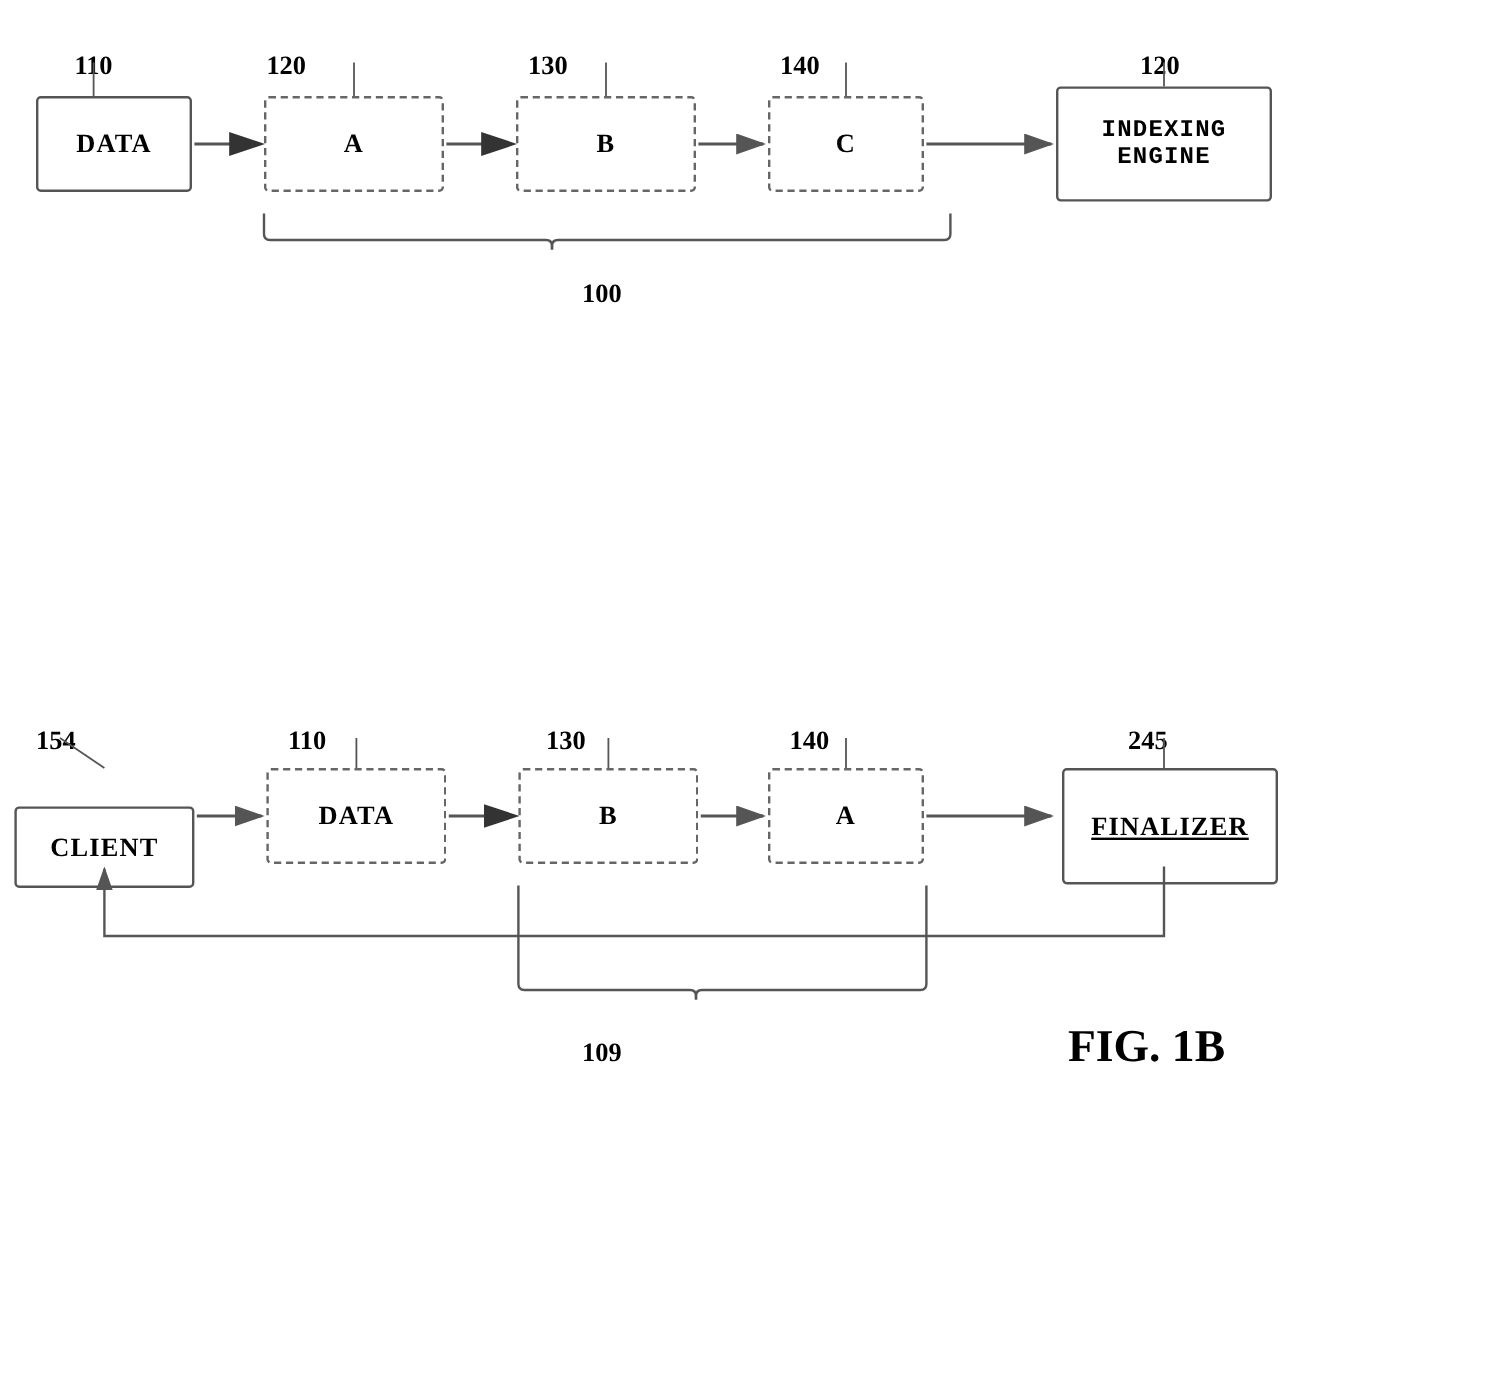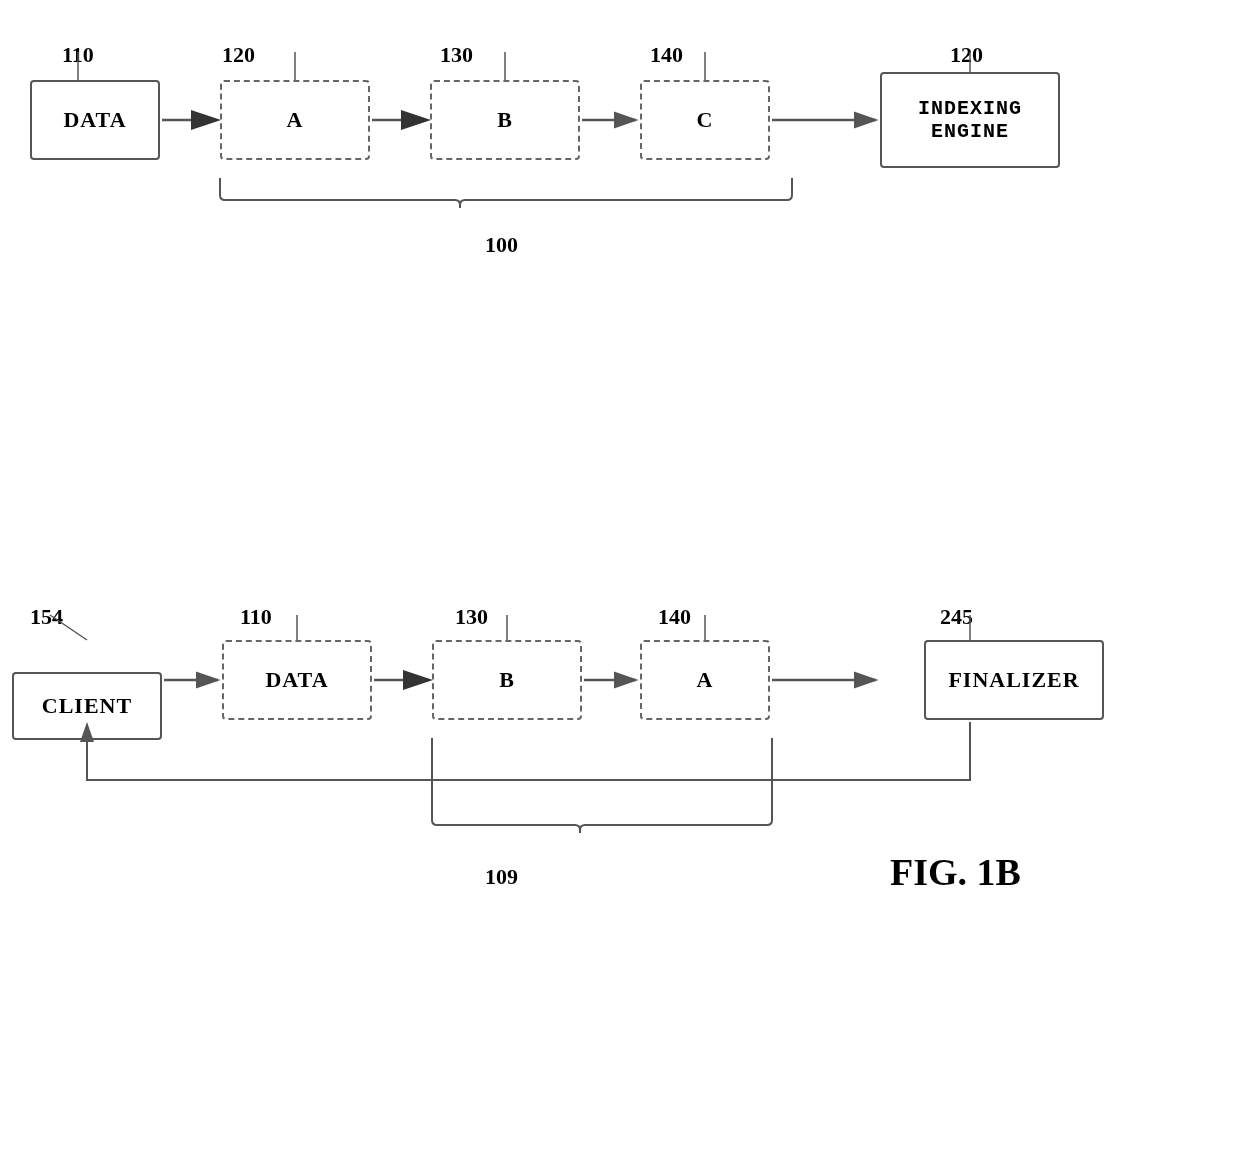--- a/index.html
+++ b/index.html
@@ -113,21 +113,21 @@
   </div>
 
   <div class="box box-dashed" style="left:432px; top:640px; width:150px; height:80px;">
     <span>B</span>
   </div>
 
   <div class="box box-dashed" style="left:640px; top:640px; width:130px; height:80px;">
     <span>A</span>
   </div>
 
-  <div class="box" style="left:924px; top:640px; width:180px; height:80px;">
+  <div class="box" style="left:885px; top:640px; width:180px; height:97px;text-decoration:underline;">
     <span>FINALIZER</span>
   </div>
 
   <div class="ref" style="left:485px; top:850px;">109</div>
 
   <div class="fig-title" style="left:890px; top:850px;">FIG. 1B</div>
 
   <svg class="arrows">
     <defs>
       <marker id="arrowhead" markerWidth="10" markerHeight="7" refX="9" refY="3.5" orient="auto">

